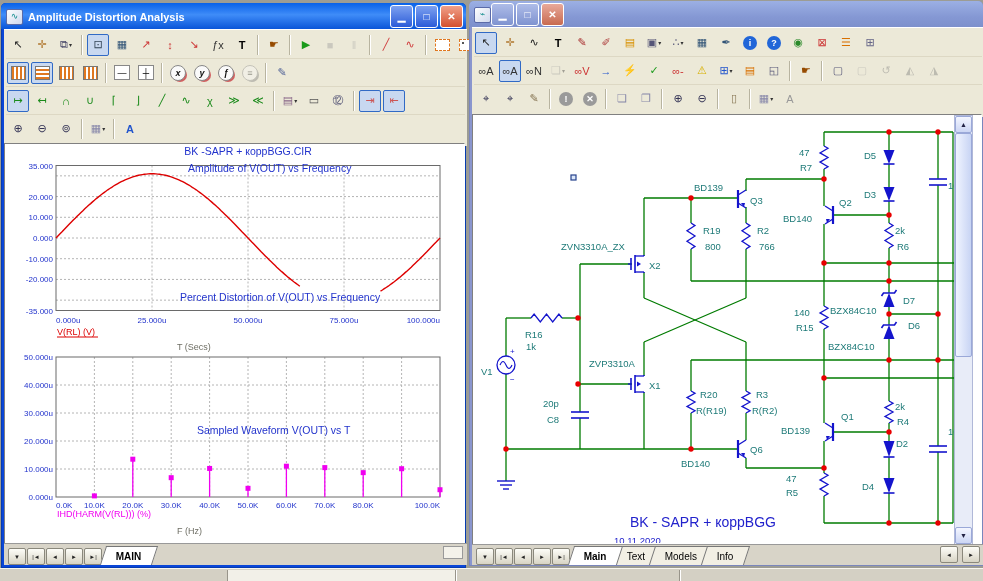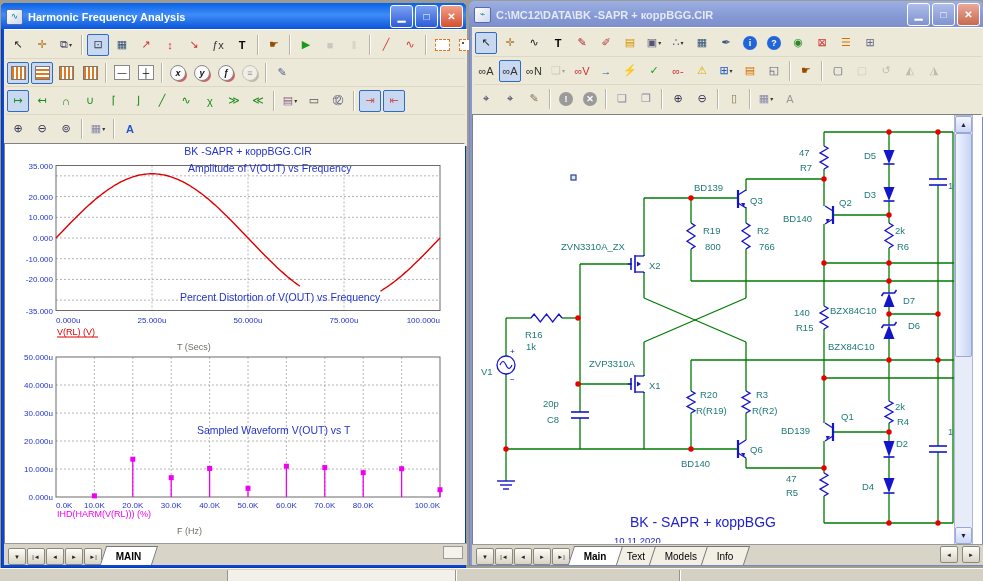--- a/index.html
+++ b/index.html
@@ -63,21 +63,21 @@
   .strip{position:absolute;left:0;top:568px;width:983px;height:13px;background:#d4d0c4;border-top:1px solid #f8f6ee}
   .stripseg{position:absolute;top:1px;height:12px;border-left:1px solid #98948a;border-right:1px solid #fff}
   svg text{font-family:"Liberation Sans",sans-serif}
 </style>
 </head>
 <body>
 
 <div class="win act" id="winL" style="left:1px;top:3px;width:465px;height:565px">
   <div class="tbar">
     <div class="ticon">∿</div>
-    <span class="ttext">Harmonic Frequency Analysis</span>
+    <span class="ttext">Amplitude Distortion Analysis</span>
     <div class="caps" id="capsL">
         <div class="cap min">▁</div>
         <div class="cap max">□</div>
         <div class="cap close">✕</div>
       </div>
   </div>
   <div class="tools" id="toolsL" style="position:absolute;left:3px;top:26px;width:459px;height:114px">
       <div class="trow">
         <div class="tb">
           <span style="color: rgb(34, 34, 34);">↖</span>
@@ -348,21 +348,20 @@
       <div class="tab sel">
         <span>MAIN</span>
       </div>
     </div>
   <div style="position:absolute;left:442px;top:543px;width:18px;height:11px;background:#f4f2ea;border:1px solid #999"></div>
 </div>
 
 <div class="win inact" id="winR" style="left:469px;top:1px;width:514px;height:565px">
   <div class="tbar">
     <div class="ticon">⌁</div>
-    <span class="ttext">C:\MC12\DATA\BK -SAPR + коррBGG.CIR</span>
     <div class="caps" id="capsR">
         <div class="cap min">▁</div>
         <div class="cap max">□</div>
         <div class="cap close">✕</div>
       </div>
   </div>
   <div class="tools" id="toolsR" style="position:absolute;left:3px;top:26px;width:508px;height:87px">
       <div class="trow">
         <div class="tb on">
           <span style="color: rgb(34, 34, 34);">↖</span>

